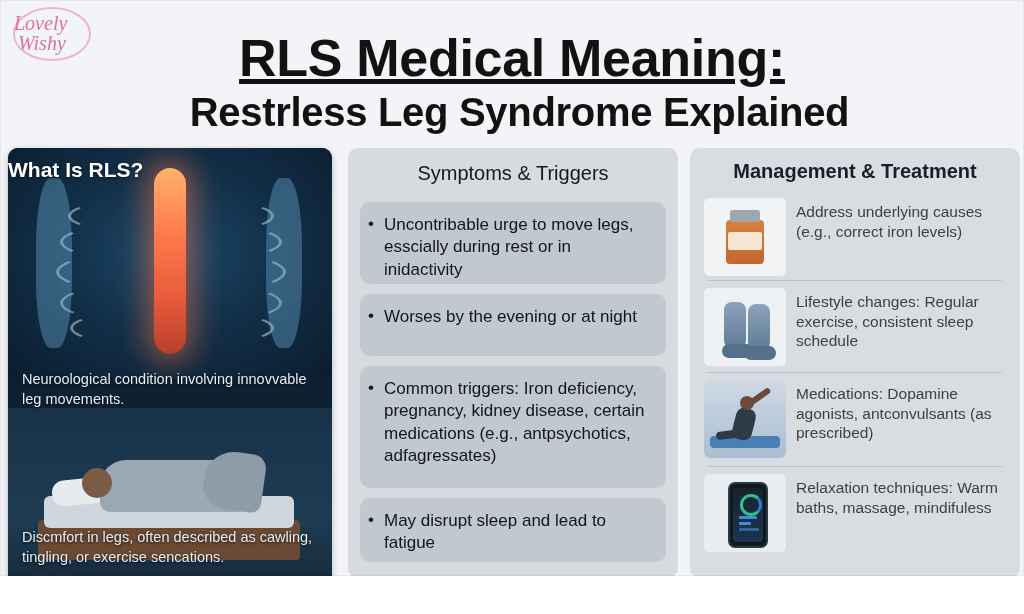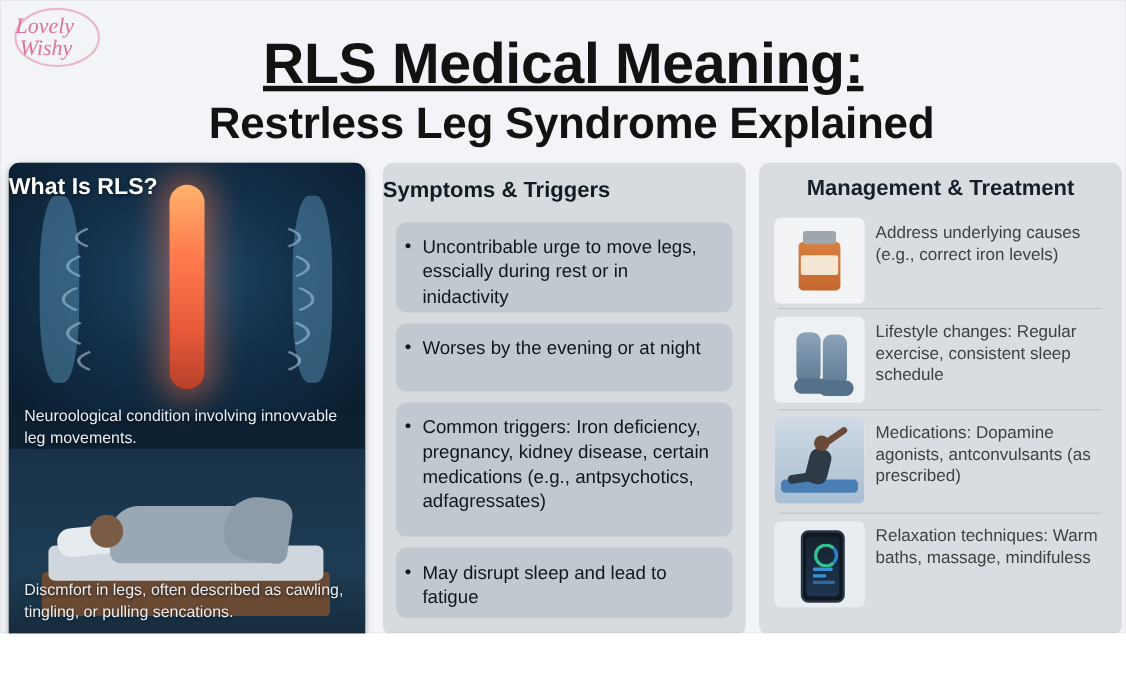--- a/index.html
+++ b/index.html
@@ -184,23 +184,23 @@
     background: #8e9caa;
     border-radius: 30px 14px 10px 24px;
     transform: rotate(8deg);
   }
 
   
   .mid-title {
     position: absolute;
     top: 14px; left: 0;
     width: 100%;
-    text-align: left;
+    text-align: center;
     font-size: 20px;
-    font-weight: bold;
+    font-weight: normal;
     color: #121a22;
   }
   .card {
     position: absolute;
     left: 12px;
     width: 306px;
     background: #c2c8cf;
     border-radius: 10px;
     box-sizing: border-box;
     padding: 12px 14px 12px 16px;
@@ -360,21 +360,21 @@
     <div class="left-caption c1">Neuroological condition involving innovvable leg movements.</div>
 
     <div class="art-bottom">
       <div class="bed-frame"></div>
       <div class="mattress"></div>
       <div class="pillow"></div>
       <div class="body-shape"></div>
       <div class="leg-shape"></div>
       <div class="head-shape"></div>
     </div>
-    <div class="left-caption c2">Discmfort in legs, often described as cawling, tingling, or pulling sencations.</div>
+    <div class="left-caption c2">Discmfort in legs, often described as cawling, tingling, or exercise sencations.</div>
   </div>
 
   <div class="col col-mid">
     <div class="mid-title">Symptoms &amp; Triggers</div>
 
     <div class="card m1">
       <span class="bullet">•</span>
       <span class="ctext">Uncontribable urge to move legs, esscially during rest or in inidactivity</span>
     </div>
     <div class="card m2">

